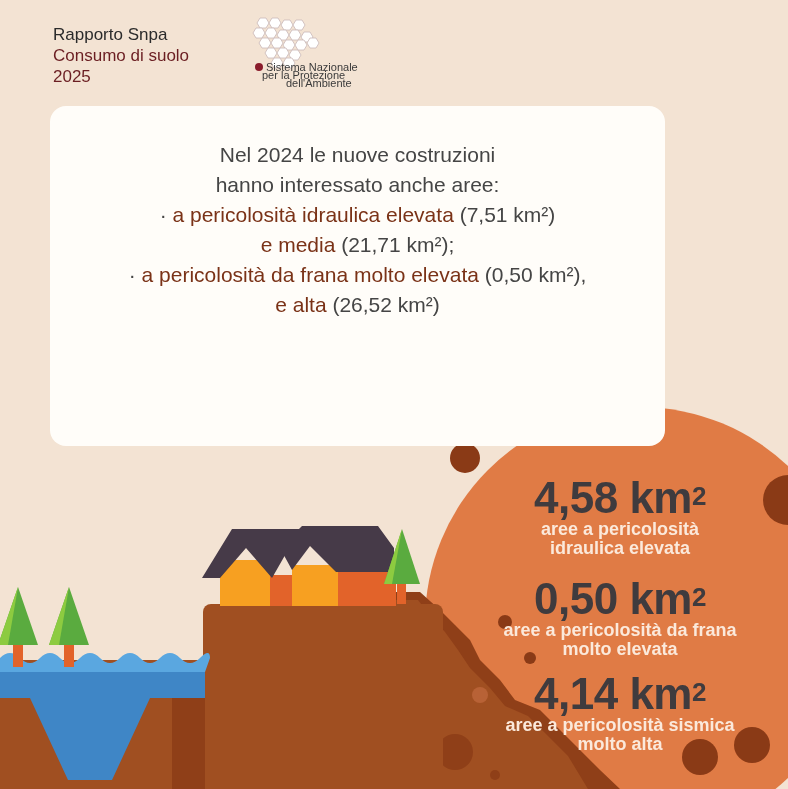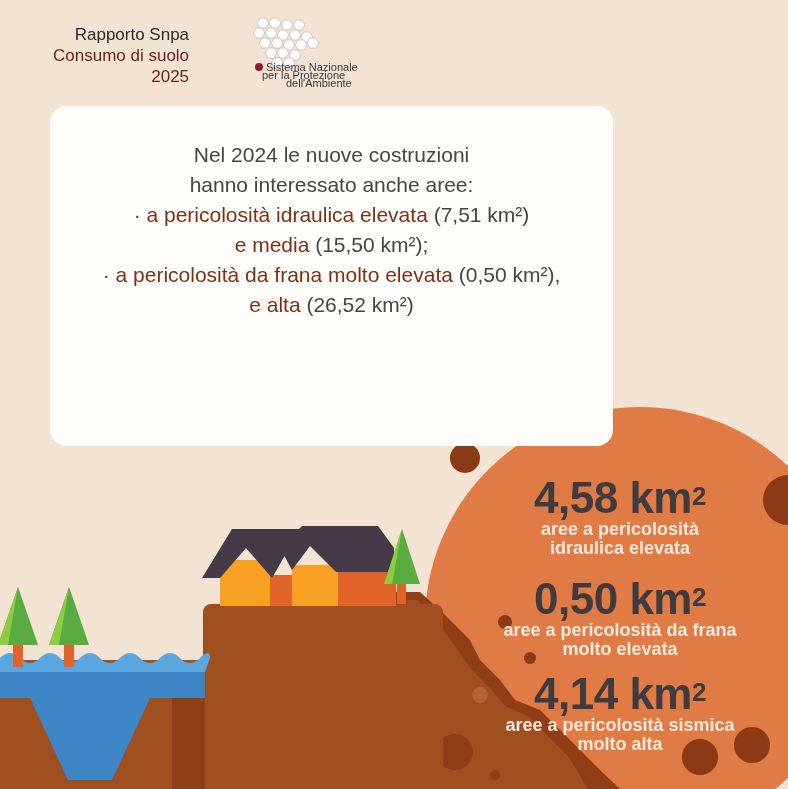--- a/index.html
+++ b/index.html
@@ -1,25 +1,25 @@
 <!DOCTYPE html>
 <html><head>
 <meta charset="utf-8">
 <style>
   html, body { margin:0; padding:0; }
   body { width:788px; height:789px; overflow:hidden; background:#f3e3d3; position:relative; font-family:"Liberation Sans", sans-serif; }
-  .header { position:absolute; left:53px; top:24px; font-size:17px; line-height:21px;text-align:right; }
+  .header { position:absolute; left:53px; top:24px; font-size:17px; line-height:21px; }
   .header .l1 { color:#2b2b2b; }
   .header .l2, .header .l3 { color:#6b1e22; }
   .logo { position:absolute; left:248px; top:16px; width:120px; height:76px; }
   .logo-text { position:absolute; left:262px; top:63px; font-size:11px; line-height:8px; color:#3a3a3a; }
   .logo-text .t3 { padding-left:24px; }
   .logo-text .t1 { padding-left:4px; }
   .logo-dot { position:absolute; left:255px; top:63px; width:8px; height:8px; border-radius:50%; background:#8a1c2b; }
-  .card { position:absolute; left:50px; top:106px; width:563px; height:340px; background:#fffdf9; border-radius:16px; }
+  .card { position:absolute; left:50px; top:106px; width:615px; height:340px; background:#fffdf9; border-radius:16px; }
   .card-text { position:absolute; left:0; right:0; top:34px; text-align:center; font-size:21px; line-height:30px; color:#454545; }
   .hl { color:#7a3217;margin-top:48px; }
   .scene { position:absolute; left:0; top:0; width:788px; height:789px; }
   .stat { position:absolute; left:430px; width:380px; text-align:center; }
   .stat .num { font-size:44px; font-weight:bold; color:#3f3b3e; line-height:44px; letter-spacing:-0.5px; }
   .stat .num sup { font-size:26px; vertical-align:top; position:relative; top:-2px; }
   .stat .lbl { font-size:18px; font-weight:bold; color:#fbe9db; line-height:19px; }
 </style>
 </head>
 <body>
@@ -101,21 +101,21 @@
   <rect x="397" y="580" width="9" height="24" fill="#e2632a"></rect>
   <polygon points="402,529 420,584 384,584" fill="#5aab3f"></polygon>
   <polygon points="402,529 392,584 384,584" fill="#8dcb40"></polygon>
 </svg>
 
 <div class="card">
   <div class="card-text">
     <div>Nel 2024 le nuove costruzioni</div>
     <div>hanno interessato anche aree:</div>
     <div><span>· </span><span class="hl">a pericolosità idraulica elevata</span><span> (7,51 km²)</span></div>
-    <div><span class="hl">e media</span><span> (15,50 km²);</span></div>
+    <div><span class="hl">e media</span><span> (21,71 km²);</span></div>
     <div><span>· </span><span class="hl">a pericolosità da frana molto elevata</span><span> (0,50 km²),</span></div>
     <div><span class="hl">e alta</span><span> (26,52 km²)</span></div>
   </div>
 </div>
 
 <div class="stat" style="top:476px;">
   <div class="num"><span>4,58 km</span><sup>2</sup></div>
   <div class="lbl">aree a pericolosità</div>
   <div class="lbl">idraulica elevata</div>
 </div>

